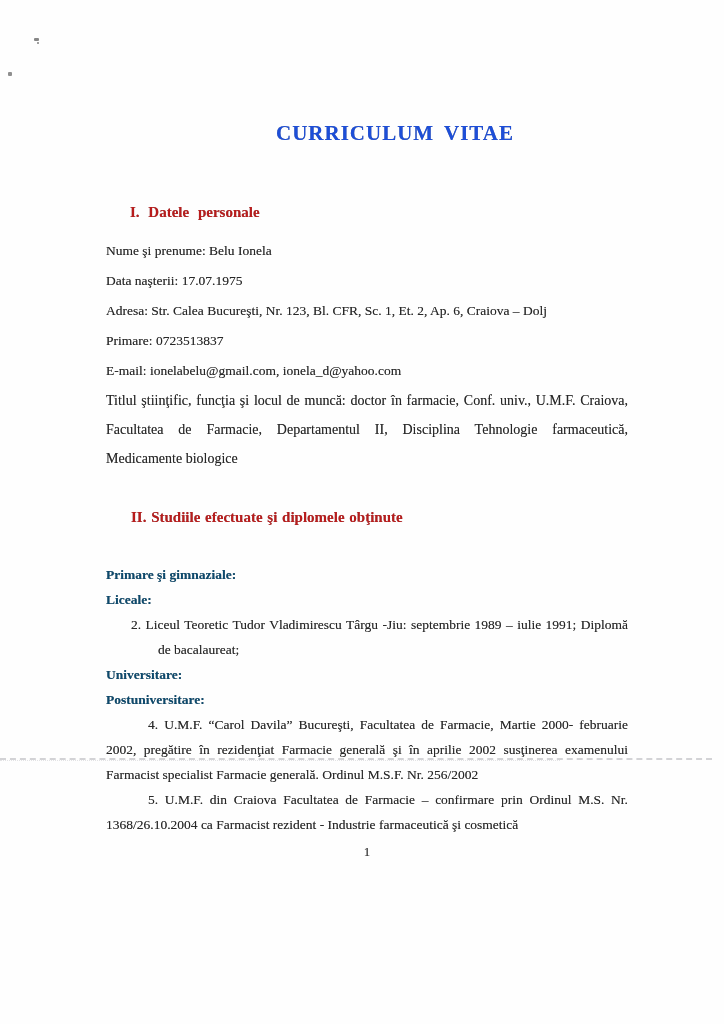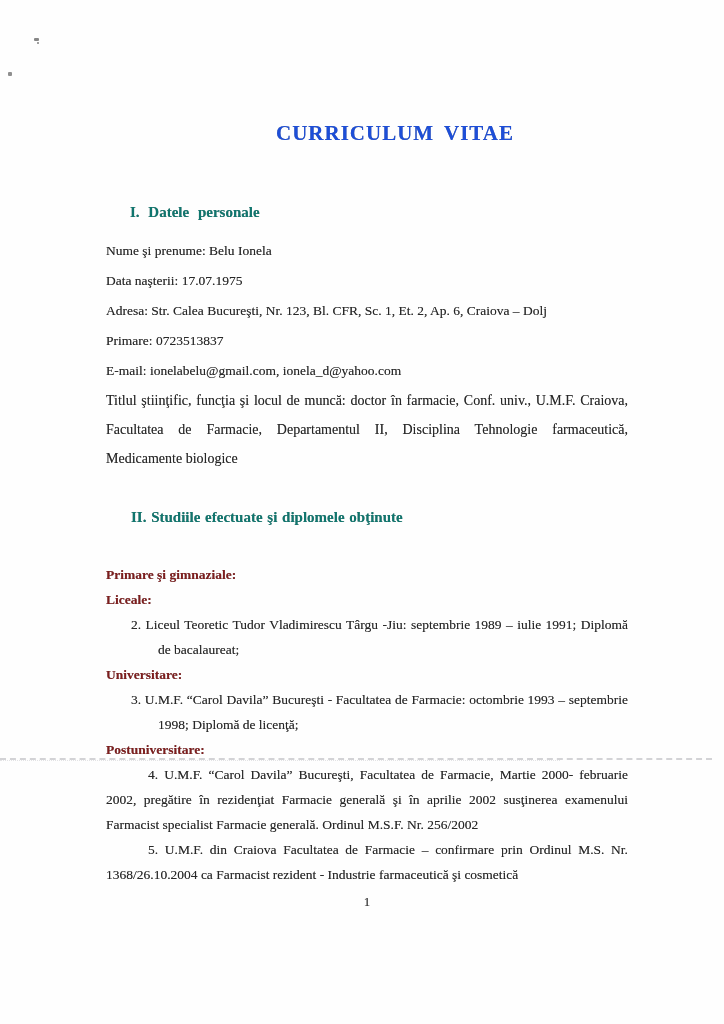--- a/index.html
+++ b/index.html
@@ -27,21 +27,21 @@
     text-align: center;
     font-size: 21px;
     font-weight: bold;
     letter-spacing: 1px;
     word-spacing: 4px;
     color: #1d4ed8;
   }
   .section-heading {
     font-size: 15px;
     font-weight: bold;
-    color: #0f766e;
+    color: #b91c1c;
   }
   .heading-1 {
     margin-top: 58px;
     margin-left: 24px;
     word-spacing: 5px;
   }
   .heading-2 {
     margin-top: 36px;
     margin-left: 25px;
     word-spacing: 1px;
@@ -57,21 +57,21 @@
     line-height: 29px;
     text-align: justify;
   }
   .studies {
     margin-top: 36px;
     font-size: 13.5px;
     line-height: 25px;
   }
   .group-label {
     font-weight: bold;
-    color: #7f1d1d;
+    color: #0c4a6e;
   }
   .study-item {
     padding-left: 52px;
     text-indent: -27px;
     text-align: justify;
   }
   .study-item-full {
     padding-left: 0;
     text-indent: 42px;
     text-align: justify;
@@ -137,21 +137,20 @@
     <div class="section-heading heading-2">II. Studiile efectuate şi diplomele obţinute</div>
 
     <div class="studies">
 
       <div class="group-label">Primare şi gimnaziale:</div>
 
       <div class="group-label">Liceale:</div>
       <div class="study-item"><span>2.</span><span> Liceul Teoretic Tudor Vladimirescu Târgu -Jiu: septembrie 1989 – iulie 1991; Diplomă de bacalaureat;</span></div>
 
       <div class="group-label">Universitare:</div>
-      <div class="study-item"><span>3.</span><span> U.M.F. “Carol Davila” Bucureşti - Facultatea de Farmacie: octombrie 1993 – septembrie 1998; Diplomă de licenţă;</span></div>
 
       <div class="group-label">Postuniversitare:</div>
       <div class="study-item study-item-full"><span>4.</span><span> U.M.F. “Carol Davila” Bucureşti, Facultatea de Farmacie, Martie 2000- februarie 2002, pregătire în rezidenţiat Farmacie generală şi în aprilie 2002 susţinerea examenului Farmacist specialist Farmacie generală. Ordinul M.S.F. Nr. 256/2002</span></div>
       <div class="study-item study-item-full"><span>5.</span><span> U.M.F. din Craiova Facultatea de Farmacie – confirmare prin Ordinul M.S. Nr. 1368/26.10.2004 ca Farmacist rezident - Industrie farmaceutică şi cosmetică</span></div>
 
     </div>
 
     <div class="page-number">1</div>
 
   </div>

